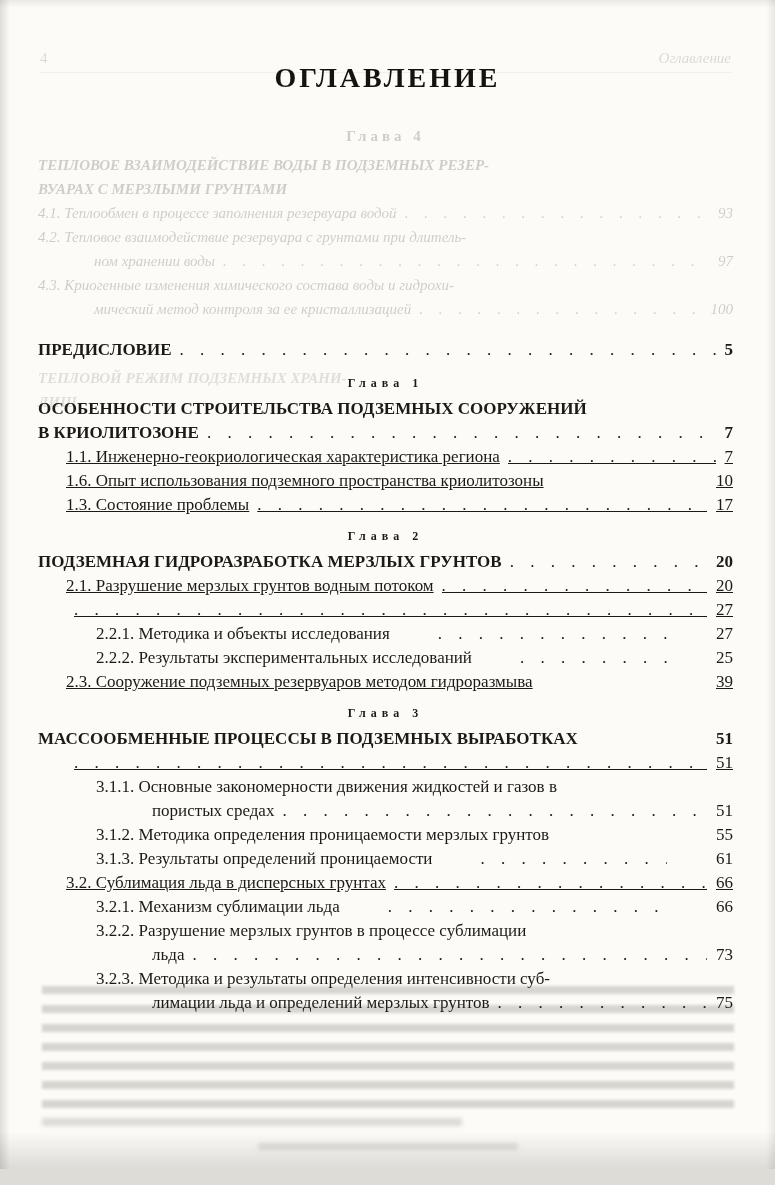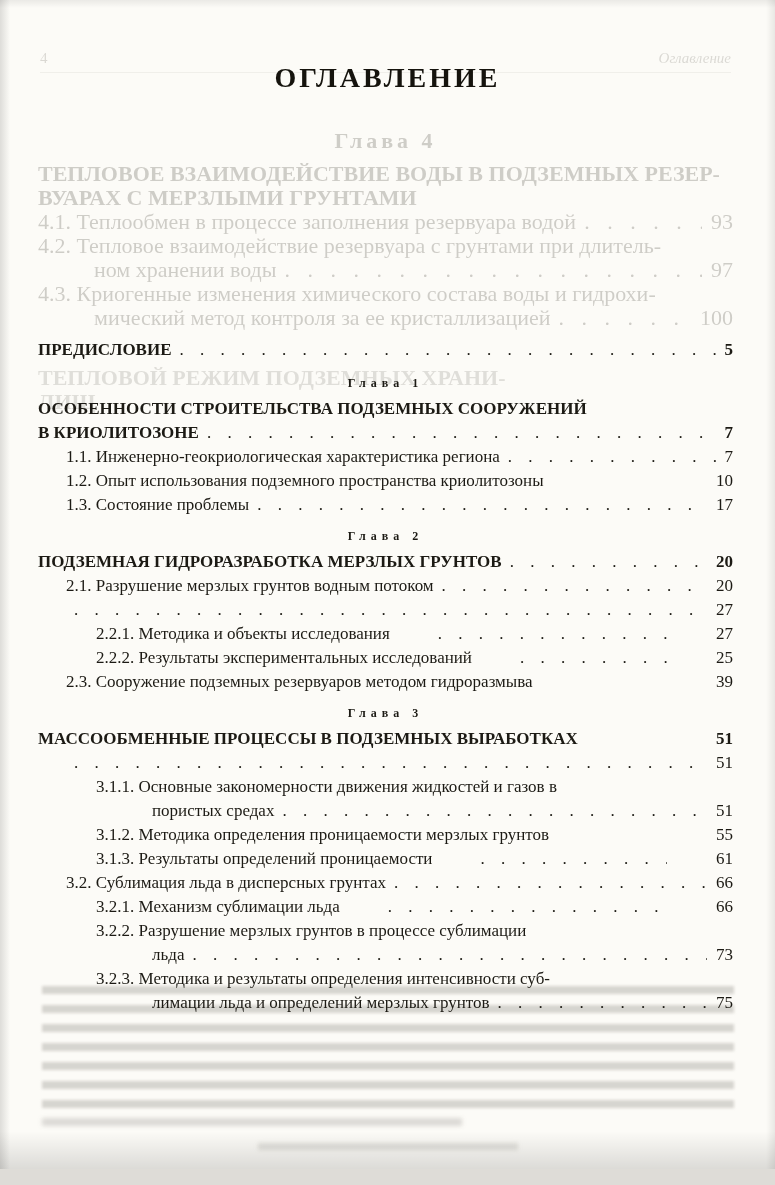--- a/index.html
+++ b/index.html
@@ -23,26 +23,26 @@
   .edge-bottom-strip{ position:absolute; left:0; right:0; bottom:0; height:16px;
     background:#dedcd7; z-index:5; }
 
   
   .ghost{ position:absolute; color:#57534a; z-index:1; }
   .run-head{ top:50px; left:40px; right:44px; display:flex; justify-content:space-between;
     font-size:15px; opacity:.20; filter:blur(.5px);
     border-bottom:1px solid rgba(87,83,74,.35); padding-bottom:5px; }
   .run-head .rh-right{ font-style:italic; }
 
-  .g-block{ left:38px; right:42px; font-size:22px; opacity:.27; filter:blur(.7px); }
+  .g-block{ left:38px; right:42px; font-size:15px; opacity:.27; filter:blur(.7px); }
   .g1{ top:128px; }
   .g2{ top:366px; opacity:.17; font-weight:bold; }
   .g-chap{ text-align:center; font-weight:bold; letter-spacing:4px; margin-bottom:8px; }
   .g-bold{ font-weight:bold; }
-  .g-row{ display:flex; align-items:flex-start; line-height:24px; }
+  .g-row{ display:flex; align-items:flex-start; line-height:24px;font-style:italic; }
 
   .ghost-para{ position:absolute; top:986px; left:42px; width:692px; height:131px; z-index:1;
     background:repeating-linear-gradient(180deg, rgba(96,92,83,.24) 0 8px, rgba(96,92,83,0) 8px 19px);
     filter:blur(1.8px); }
   .ghost-para-tail{ position:absolute; top:1118px; left:42px; width:420px; height:8px; z-index:1;
     background:rgba(96,92,83,.20); filter:blur(2px); }
   .ghost-footer{ position:absolute; top:1143px; left:258px; width:260px; height:7px; z-index:1;
     background:rgba(96,92,83,.16); filter:blur(2px); }
 
   
@@ -56,21 +56,21 @@
     margin:0 3px 0 8px; font-weight:normal; }
   .leader::before{
     content:". . . . . . . . . . . . . . . . . . . . . . . . . . . . . . . . . . . . . . . . . . . . .";
     letter-spacing:6px; }
   .sp{ flex:1 1 auto; }
   .pg{ flex:0 0 auto; margin-left:6px; }
   .b{ font-weight:bold; }
   .pre{ margin-bottom:14px; }
   .chap{ text-align:center; font-weight:bold; letter-spacing:5px;
     font-size:12px; margin:12px 0 6px; }
-  .i1{ padding-left:28px; }
+  .i1{ padding-left:28px;text-decoration:underline; }
   .i2{ padding-left:58px;gap:40px; }
   .c2{ padding-left:114px; }
 </style>
 </head>
 <body>
 
 <div class="page">
 
   <div class="ghost run-head">
     <span>4</span>
@@ -140,21 +140,21 @@
       <span class="t">В КРИОЛИТОЗОНЕ</span>
       <span class="leader"></span>
       <span class="pg">7</span>
     </div>
     <div class="row i1">
       <span class="t">1.1. Инженерно-геокриологическая характеристика региона</span>
       <span class="leader"></span>
       <span class="pg">7</span>
     </div>
     <div class="row i1">
-      <span class="t">1.2. Опыт использования подземного пространства криолитозоны</span>
+      <span class="t">1.6. Опыт использования подземного пространства криолитозоны</span>
       <span class="sp"></span>
       <span class="pg">10</span>
     </div>
     <div class="row i1">
       <span class="t">1.3. Состояние проблемы</span>
       <span class="leader"></span>
       <span class="pg">17</span>
     </div>
 
     <div class="chap">Глава 2</div>

